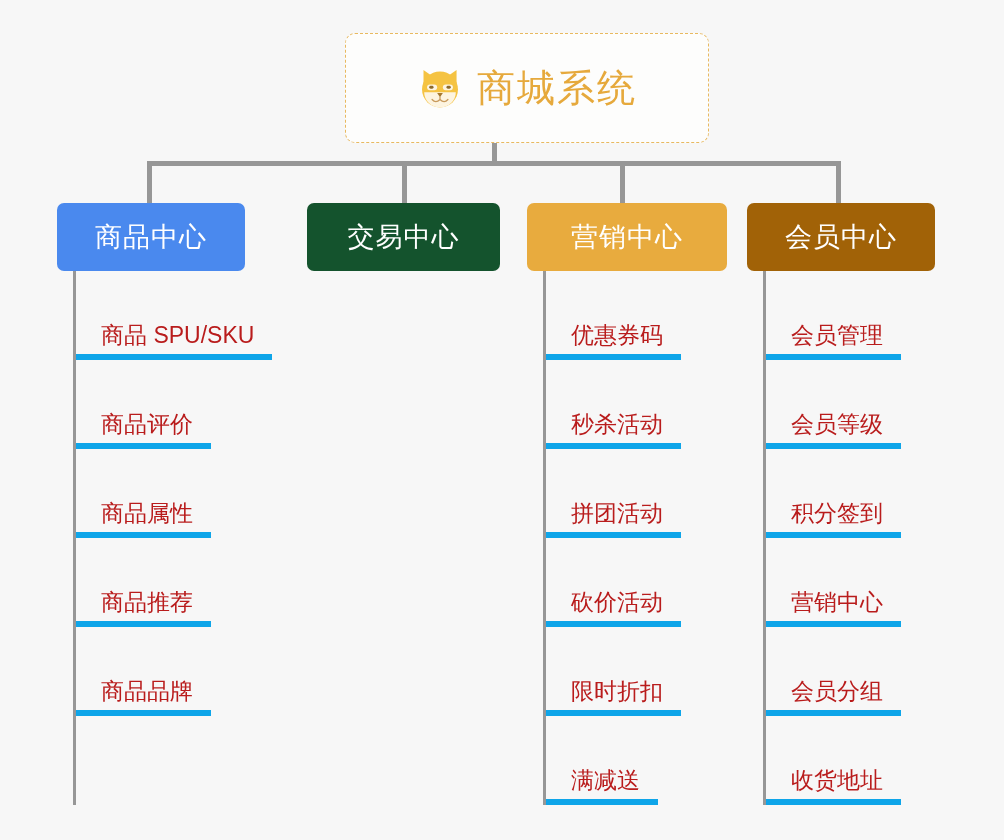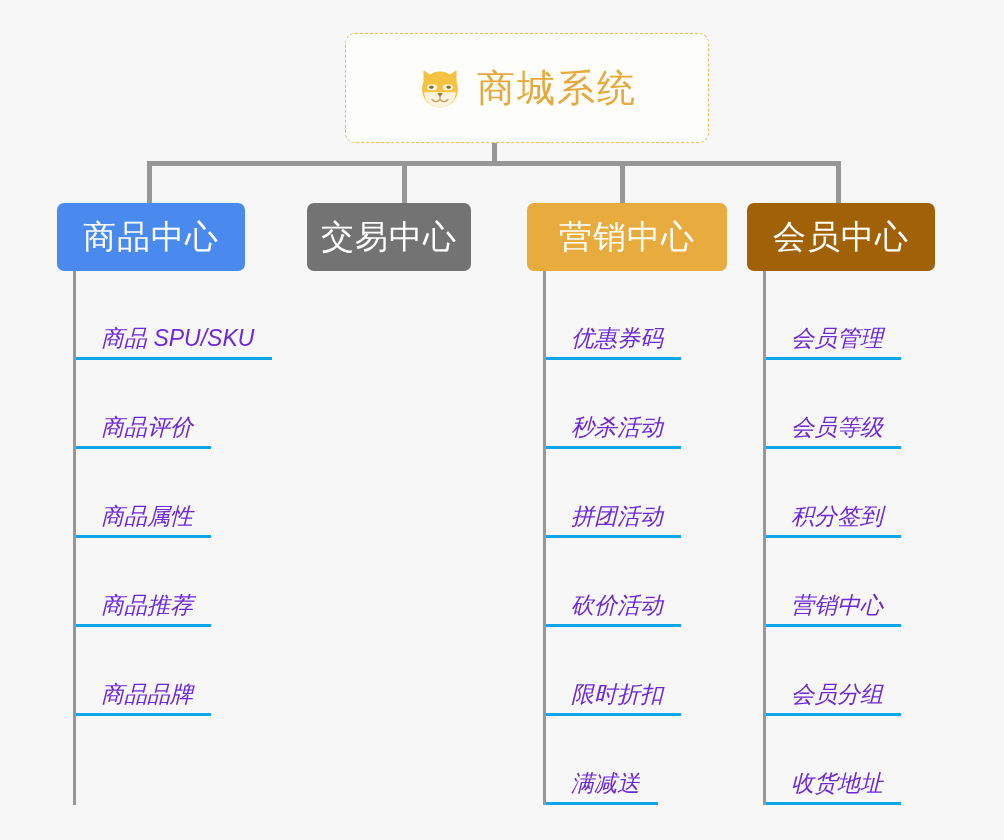--- a/index.html
+++ b/index.html
@@ -68,21 +68,21 @@
     position: absolute;
     top: 203px;
   }
   .branch-head {
     height: 68px;
     border-radius: 7px;
     display: flex;
     align-items: center;
     justify-content: center;
     color: #ffffff;
-    font-size: 33px;
+    font-size: 27px;
     letter-spacing: 1px;
     box-sizing: border-box;
   }
   .branch-body {
     position: relative;
     margin-top: 0;
     padding-left: 18px;
   }
   .spine {
     position: absolute;
@@ -93,26 +93,25 @@
   }
   .leaf {
     height: 89px;
     display: flex;
     align-items: flex-end;
     box-sizing: border-box;
   }
   .leaf-text {
     display: inline-block;
     font-size: 23px;
-    color: #6d28d9;
+    color: #b91c1c;
     white-space: nowrap;
     padding: 0 18px 6px 26px;
-    border-bottom: 3px solid #0ea5e9;
+    border-bottom: 6px solid #0ea5e9;
     line-height: 1.1;
-    font-style: italic;
   }
 </style>
 </head>
 <body>
 
 <div id="mindmap">
 
   <div class="root-node">
     <span class="shiba">
       <svg viewBox="0 0 64 64" width="46" height="46" aria-hidden="true">
@@ -161,21 +160,21 @@
         <div class="leaf">
           <span class="leaf-text">商品推荐</span>
         </div>
         <div class="leaf">
           <span class="leaf-text">商品品牌</span>
         </div>
       </div>
     </div>
     <div class="conn conn-drop" style="left: 402px;"></div>
     <div class="branch" style="left: 307px;">
-      <div class="branch-head" style="background: #737373; width: 164px;">
+      <div class="branch-head" style="background: #14532d; width: 193px;">
         <span>交易中心</span>
       </div>
     </div>
     <div class="conn conn-drop" style="left: 620px;"></div>
     <div class="branch" style="left: 527px;">
       <div class="branch-head" style="background: rgb(232, 171, 62); width: 200px;">
         <span>营销中心</span>
       </div>
       <div class="branch-body">
         <div class="spine" style="height: 534px;"></div>

